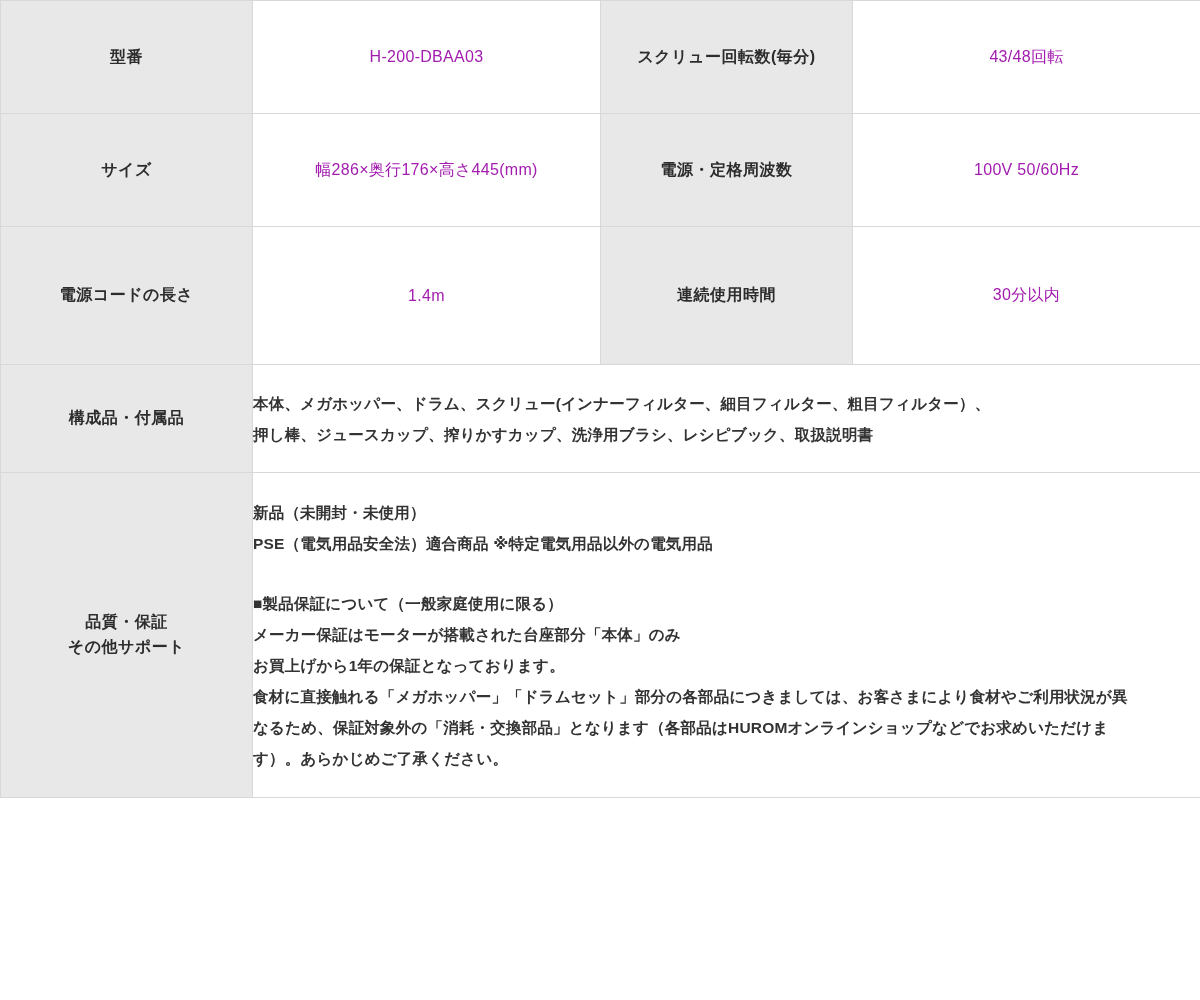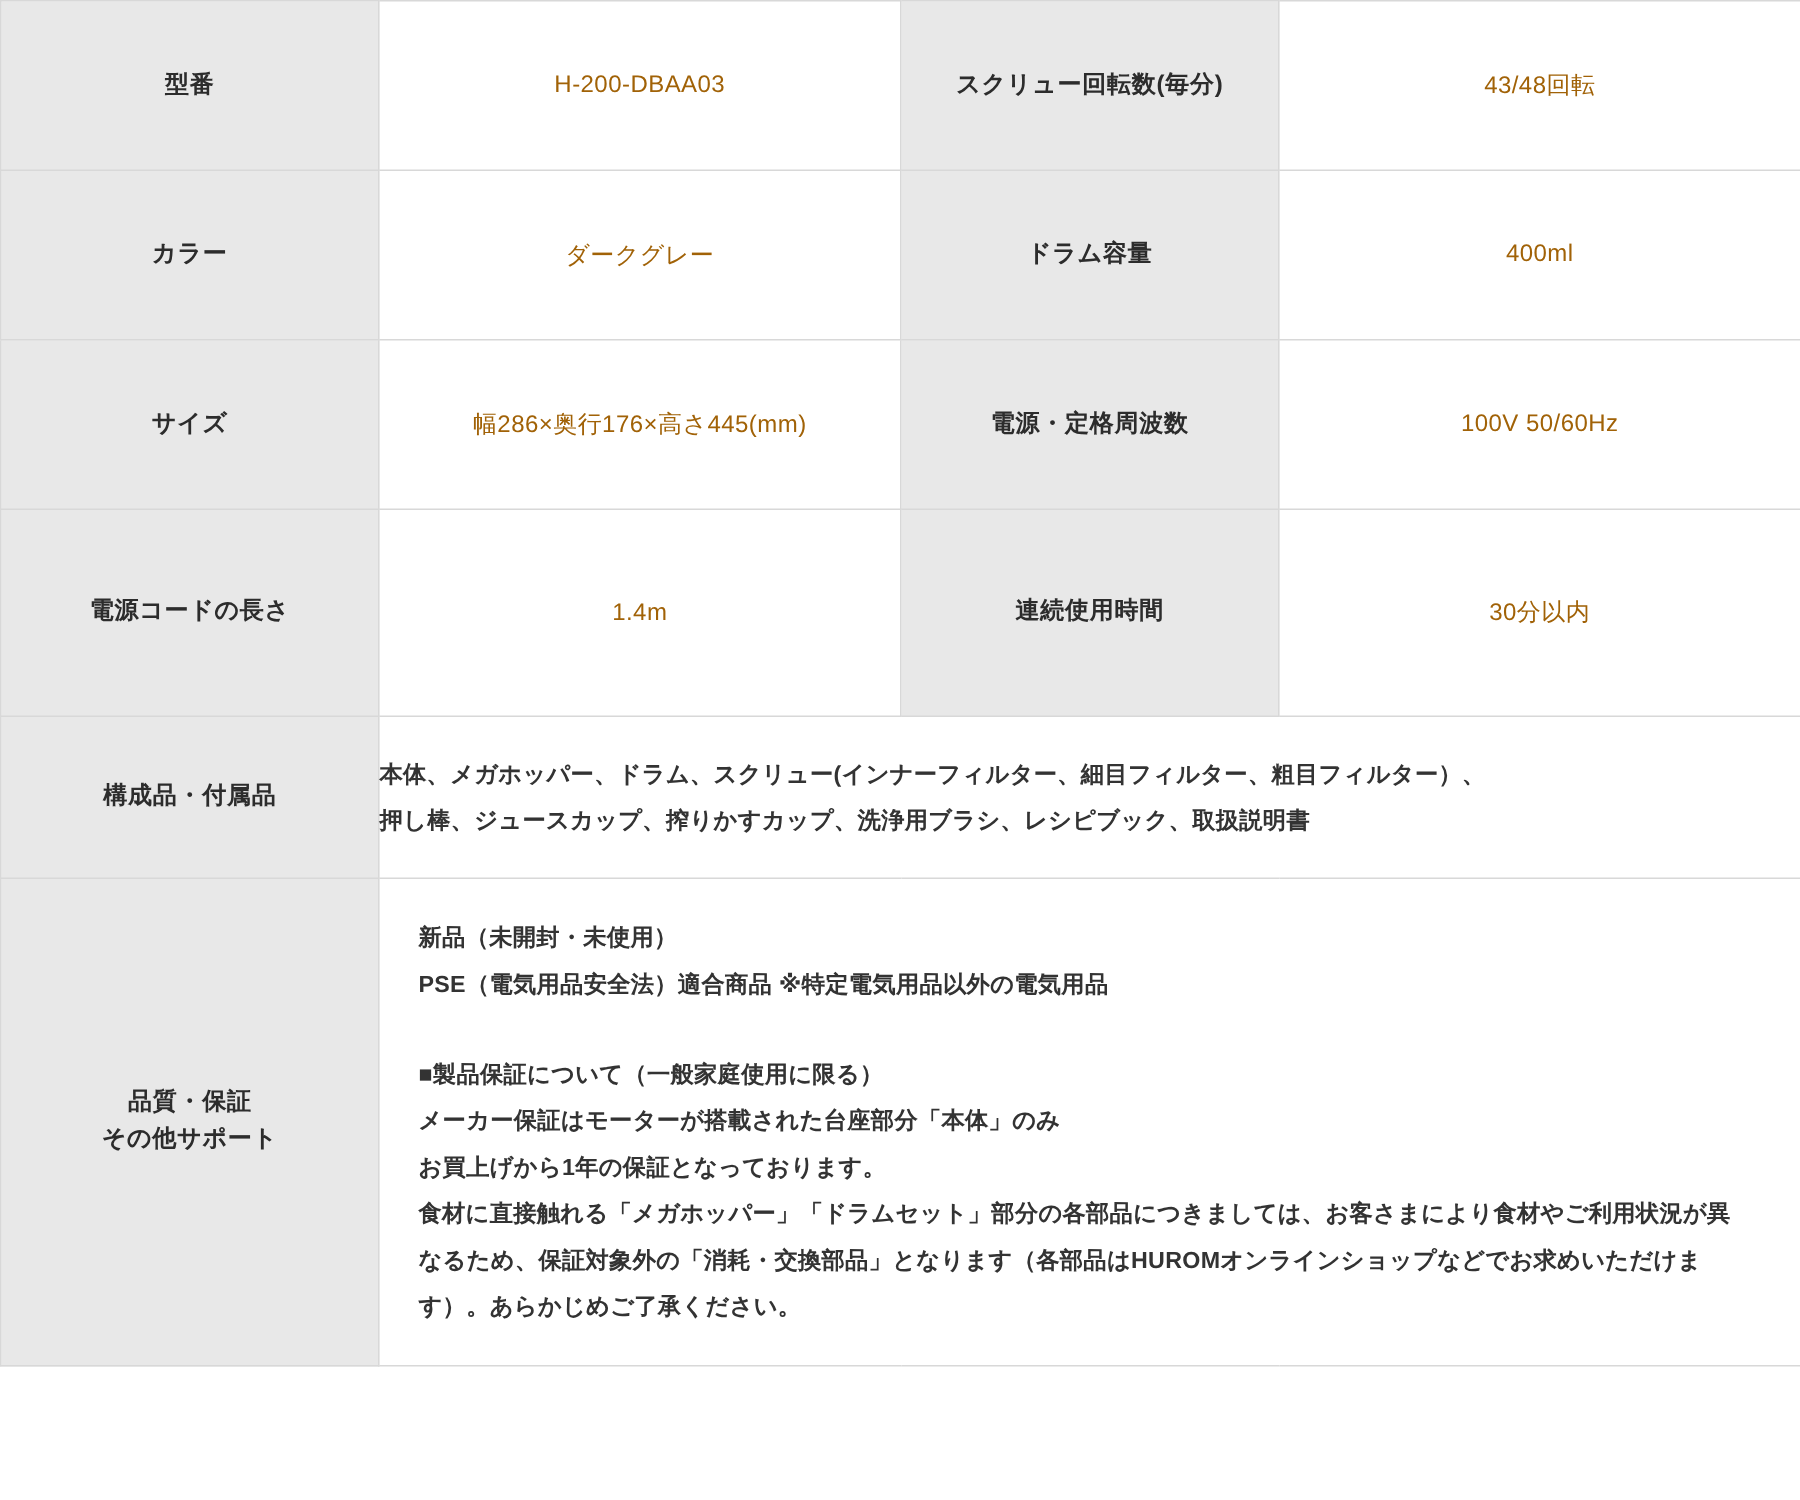--- a/index.html
+++ b/index.html
@@ -36,41 +36,40 @@
     font-size: 16px;
     color: #2c2c2c;
     letter-spacing: 0.5px;
     line-height: 1.55;
     padding: 10px 6px;
   }
   td.val-cell {
     background: #ffffff;
     text-align: center;
     font-size: 16px;
-    color: #a16207;
+    color: #a21caf;
     letter-spacing: 0.3px;
     padding: 10px 8px;
   }
   td.val-left {
     background: #ffffff;
     text-align: left;
     font-size: 15.5px;
     color: #333333;
     line-height: 2.0;
     padding: 18px 24px 18px 26px;
     letter-spacing: 0.2px;
     font-weight: bold;
   }
   .label-line {
     display: block;
   }
   .para {
     margin: 0;
     white-space: pre-wrap;
-    padding-left: 26px;
   }
   .blank-line {
     display: block;
     height: 29px;
   }
   .col-a { width: 252px; }
   .col-b { width: 348px; }
   .col-c { width: 252px; }
   .col-d { width: 348px; }
 </style>
@@ -84,26 +83,20 @@
       <col class="col-b">
       <col class="col-c">
       <col class="col-d">
     </colgroup>
     <tbody>
       <tr style="height:113px;">
         <td class="th-cell">型番</td>
         <td class="val-cell">H-200-DBAA03</td>
         <td class="th-cell">スクリュー回転数(毎分)</td>
         <td class="val-cell">43/48回転</td>
-      </tr>
-      <tr style="height:113px;">
-        <td class="th-cell">カラー</td>
-        <td class="val-cell">ダークグレー</td>
-        <td class="th-cell">ドラム容量</td>
-        <td class="val-cell">400ml</td>
       </tr>
       <tr style="height:113px;">
         <td class="th-cell">サイズ</td>
         <td class="val-cell">幅286×奥行176×高さ445(mm)</td>
         <td class="th-cell">電源・定格周波数</td>
         <td class="val-cell">100V 50/60Hz</td>
       </tr>
       <tr style="height:138px;">
         <td class="th-cell">電源コードの長さ</td>
         <td class="val-cell">1.4m</td>

